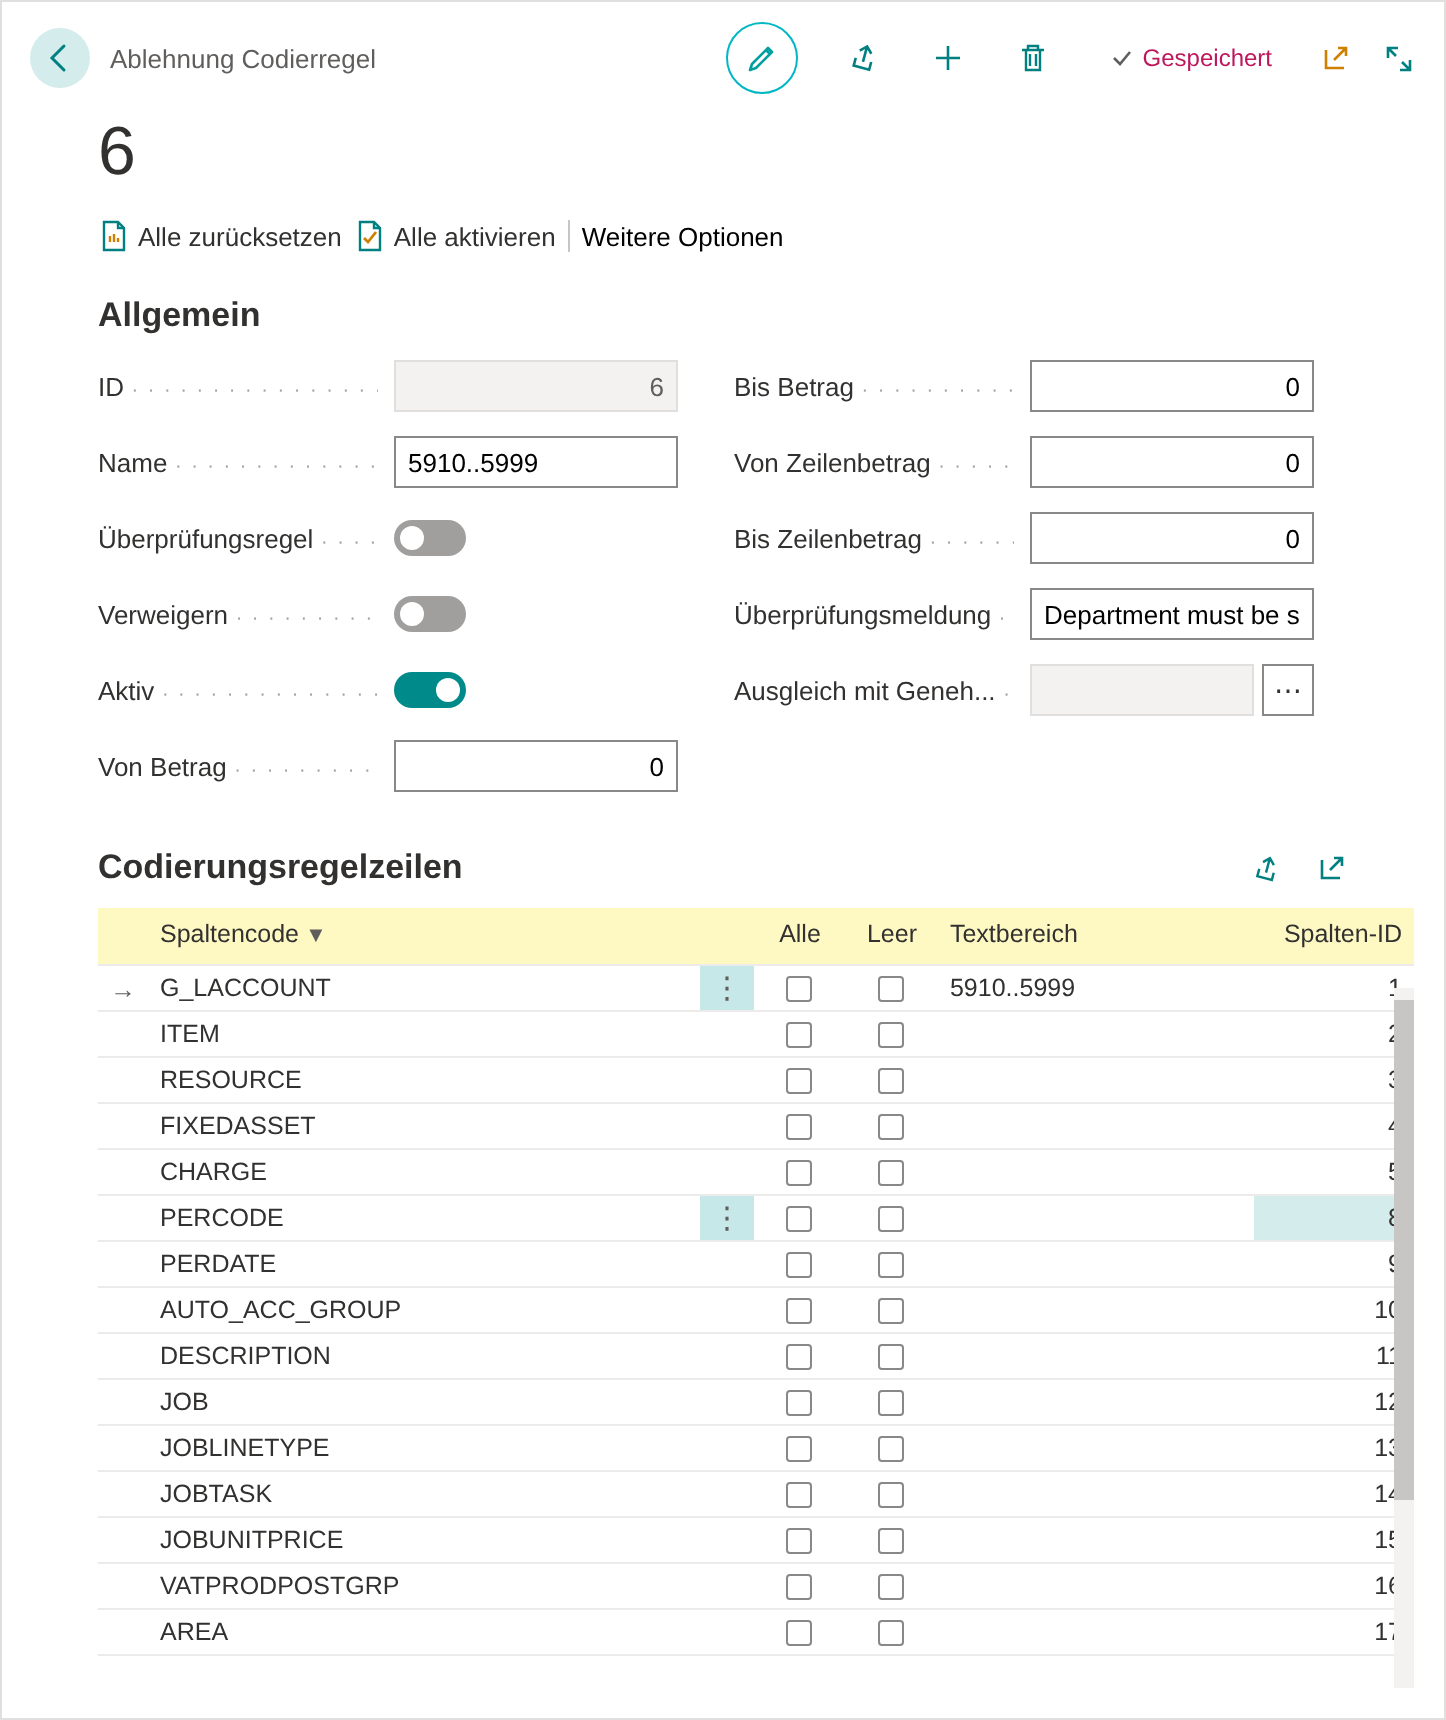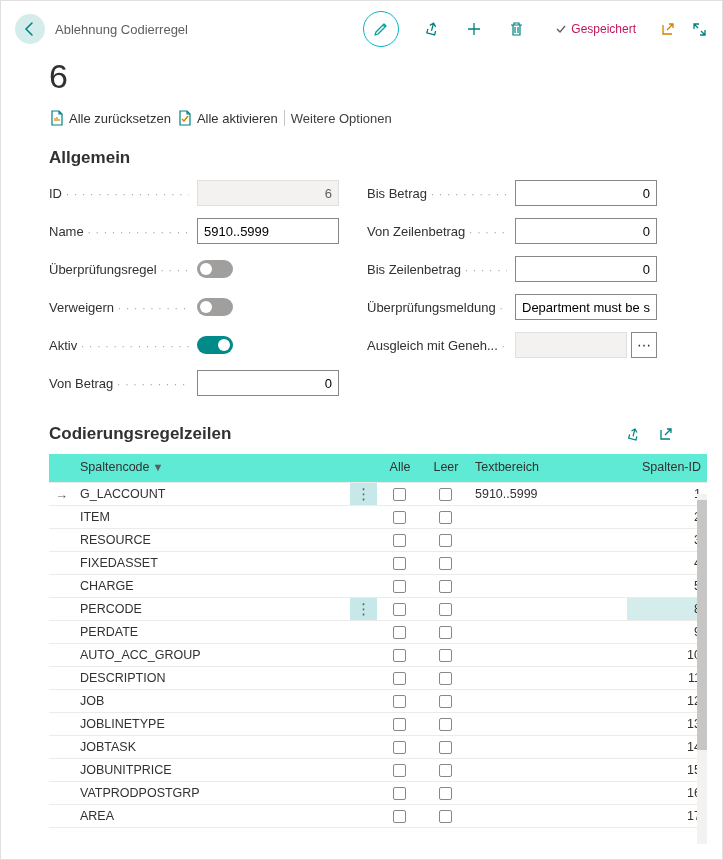--- a/index.html
+++ b/index.html
@@ -93,21 +93,21 @@
     gap: 6px;
     cursor: pointer;
     font-size: 13px;
   }
   .action-link .aicon { color: #008080; }
   .sep {
     width: 1px;
     height: 16px;
     background: #c8c6c4;
   }
-  .action-muted { color: #404040; }
+  .action-muted { color: #000000; }
 
   
   .section-title {
     font-size: 17px;
     font-weight: 600;
     color: #323130;
     padding: 8px 48px 12px;
     border-bottom: none;
   }
 
@@ -207,21 +207,21 @@
     border-collapse: collapse;
     width: 100%;
     font-size: 12.5px;
   }
   th {
     text-align: left;
     font-weight: 400;
     color: #323130;
     padding: 6px 6px 8px;
     border-bottom: 1px solid #edebe9;
-    background: #5eead4;
+    background: #fef9c3;
   }
   th.center, td.center { text-align: center; }
   th.right, td.right { text-align: right; }
   td {
     padding: 0 6px;
     height: 23px;
     border-bottom: 1px solid #edebe9;
     vertical-align: middle;
   }
   .rowsel { width: 20px; }

